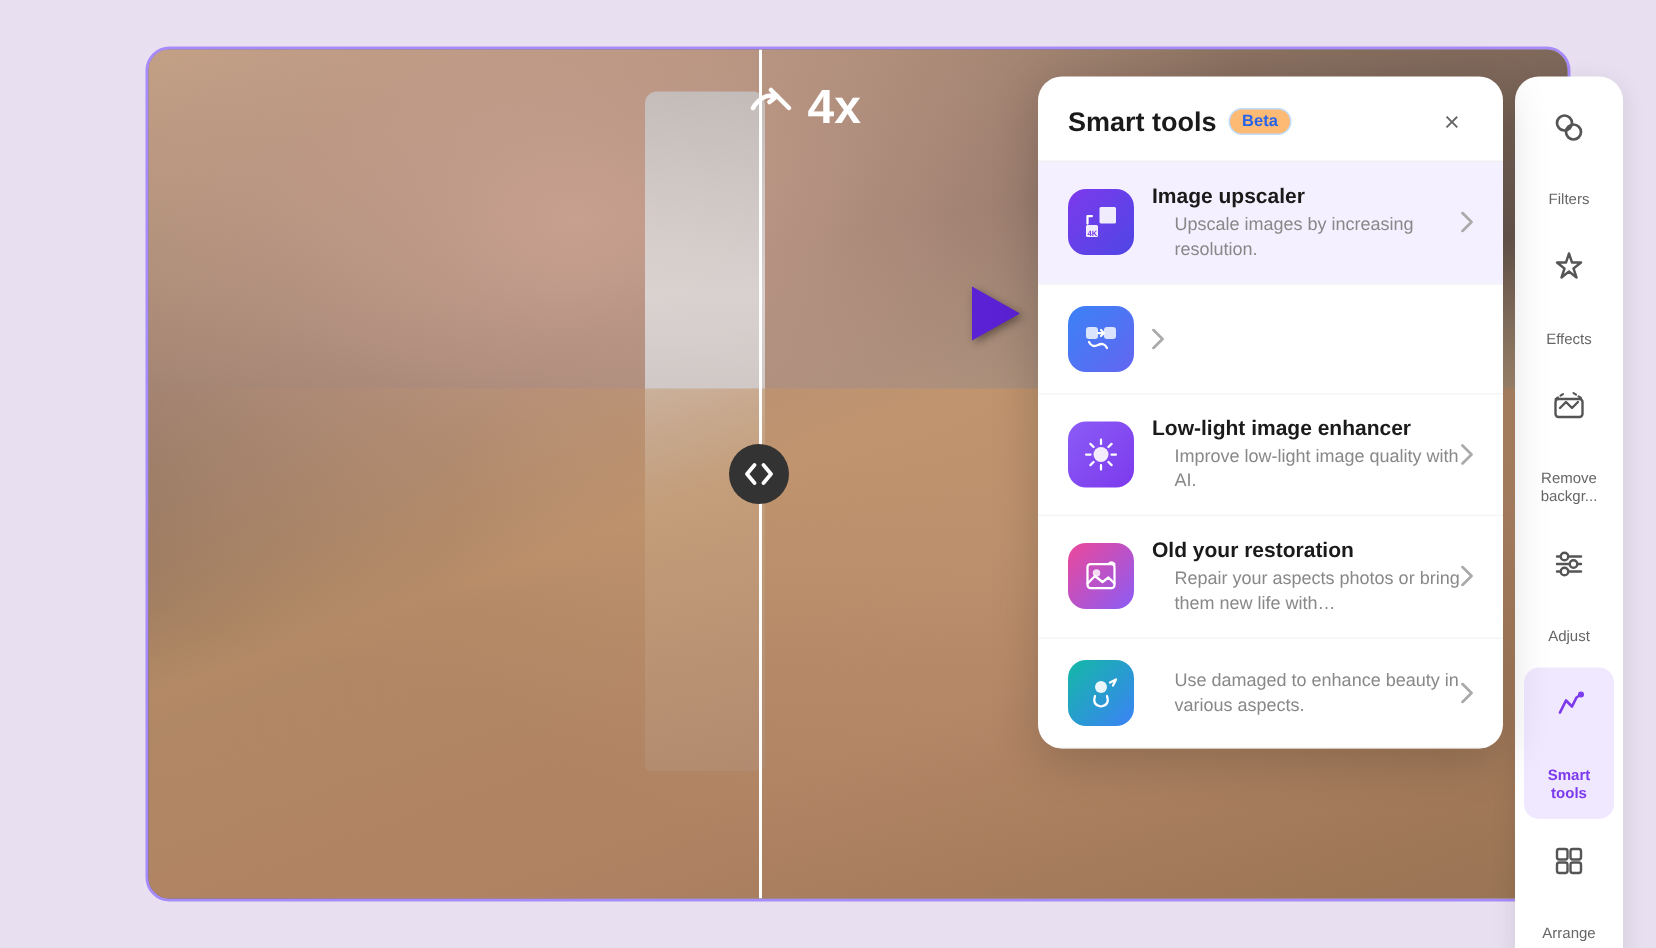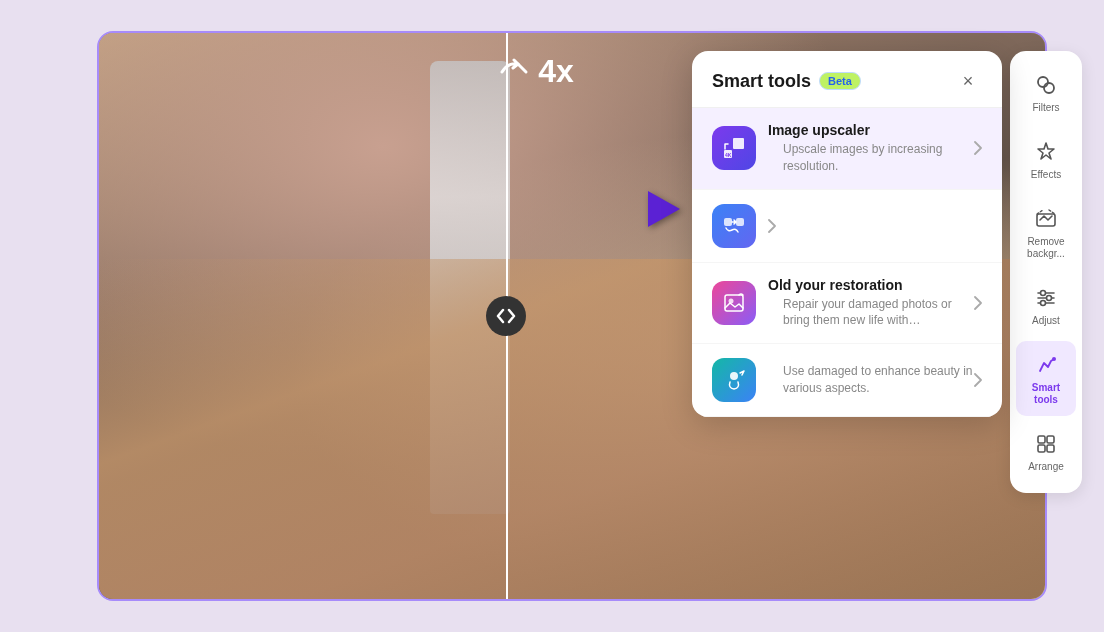--- a/index.html
+++ b/index.html
@@ -166,21 +166,21 @@
       gap: 8px;
     }
 
     .panel-title {
       font-size: 18px;
       font-weight: 700;
       color: #1a1a1a;
     }
 
     .beta-badge {
-      background: #bef264;
+      background: #fdba74;
       color: #2563eb;
       font-size: 11px;
       font-weight: 600;
       padding: 2px 8px;
       border-radius: 12px;
       border: 1px solid #bfdbfe;
     }
 
     .close-btn {
       width: 28px;
@@ -274,20 +274,21 @@
 
     .sidebar-tool {
       display: flex;
       flex-direction: column;
       align-items: center;
       padding: 10px 6px;
       cursor: pointer;
       border-radius: 10px;
       margin: 2px 6px;
       transition: background 0.15s;
+      gap: 26px;
     }
     .sidebar-tool.active {
       background: #f0e8ff;
     }
 
     .sidebar-icon {
       width: 28px;
       height: 28px;
       display: flex;
       align-items: center;
@@ -380,31 +381,48 @@
     <path d="M4 14 Q6 18 10 16 Q14 14 16 18" stroke="white" stroke-width="1.5" fill="none" stroke-linecap="round"></path>
   </svg>
           </div>
           <span class="chevron-right">
             <svg width="8" height="14" viewBox="0 0 8 14">
               <path d="M1 1 L7 7 L1 13" stroke="#aaa" stroke-width="1.8" fill="none" stroke-linecap="round" stroke-linejoin="round"></path>
             </svg>
           </span>
         </div>
         <div class="tool-item">
+          <div class="tool-icon violet-grad">
+            <svg width="24" height="24" viewBox="0 0 24 24" fill="none">
+    <circle cx="12" cy="12" r="5" fill="white" opacity="0.9"></circle>
+    <path d="M12 2 L12 5 M12 19 L12 22 M2 12 L5 12 M19 12 L22 12 M4.93 4.93 L7.05 7.05 M16.95 16.95 L19.07 19.07 M4.93 19.07 L7.05 16.95 M16.95 7.05 L19.07 4.93" stroke="white" stroke-width="1.5" stroke-linecap="round"></path>
+  </svg>
+          </div>
+          <div class="tool-content">
+            <div class="tool-name">Low-light image enhancer</div>
+            <div class="tool-desc">Improve low-light image quality with AI.</div>
+          </div>
+          <span class="chevron-right">
+            <svg width="8" height="14" viewBox="0 0 8 14">
+              <path d="M1 1 L7 7 L1 13" stroke="#aaa" stroke-width="1.8" fill="none" stroke-linecap="round" stroke-linejoin="round"></path>
+            </svg>
+          </span>
+        </div>
+        <div class="tool-item">
           <div class="tool-icon pink-grad">
             <svg width="24" height="24" viewBox="0 0 24 24" fill="none">
     <rect x="3" y="4" width="18" height="16" rx="2" stroke="white" stroke-width="1.5" fill="none"></rect>
     <circle cx="9" cy="10" r="2.5" fill="white" opacity="0.8"></circle>
     <path d="M3 17 L8 12 L13 16 L17 13 L21 17" stroke="white" stroke-width="1.5" fill="none" stroke-linecap="round" stroke-linejoin="round"></path>
     <path d="M17 4 Q19 2 21 4" stroke="white" stroke-width="1.5" fill="none" stroke-linecap="round"></path>
   </svg>
           </div>
           <div class="tool-content">
             <div class="tool-name">Old your restoration</div>
-            <div class="tool-desc">Repair your damaged photos or bring them new life with…</div>
+            <div class="tool-desc">Repair your aspects photos or bring them new life with…</div>
           </div>
           <span class="chevron-right">
             <svg width="8" height="14" viewBox="0 0 8 14">
               <path d="M1 1 L7 7 L1 13" stroke="#aaa" stroke-width="1.8" fill="none" stroke-linecap="round" stroke-linejoin="round"></path>
             </svg>
           </span>
         </div>
         <div class="tool-item">
           <div class="tool-icon teal-grad">
             <svg width="24" height="24" viewBox="0 0 24 24" fill="none">

